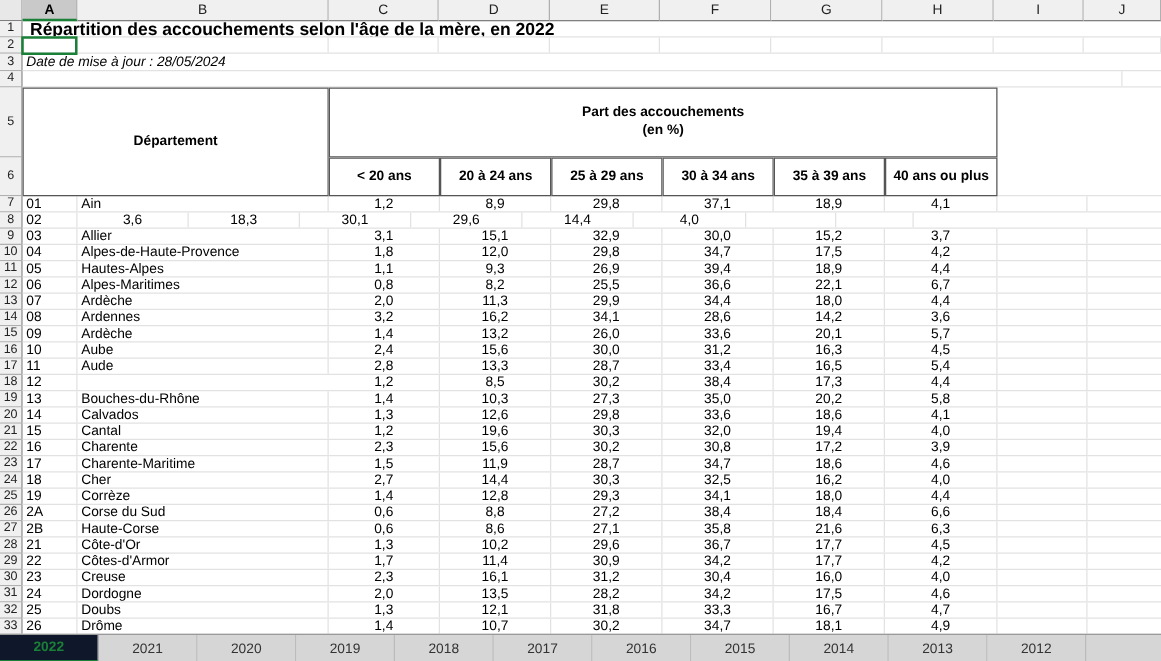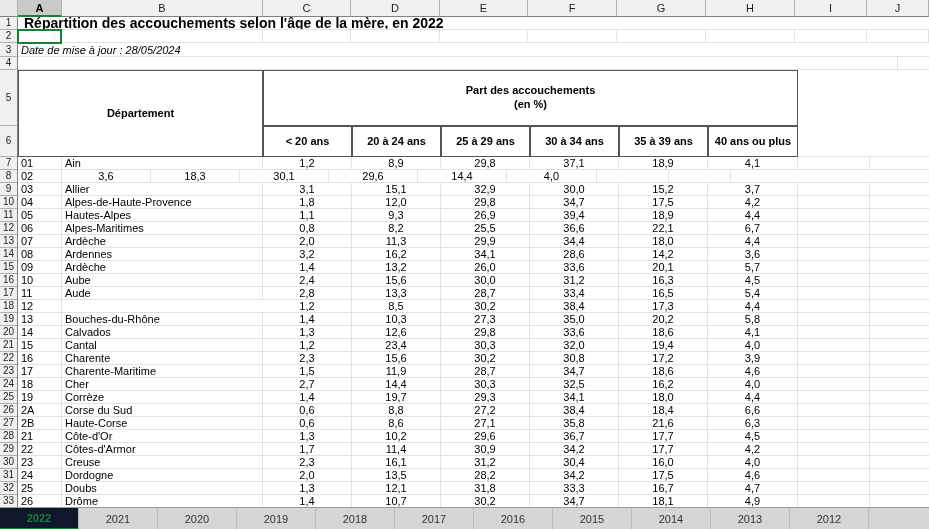--- a/index.html
+++ b/index.html
@@ -412,21 +412,21 @@
             <div class="cell num" style="width: 89px; min-width: 89px;">33,6</div>
             <div class="cell num" style="width: 89px; min-width: 89px;">18,6</div>
             <div class="cell num" style="width: 90px; min-width: 90px;">4,1</div>
             <div class="cell" style="width: 72px;"></div>
             <div class="cell" style="width: 62px;"></div>
           </div>
           <div class="row" style="height: 13px;">
             <div class="cell" style="width: 44px; min-width: 44px;">15</div>
             <div class="cell" style="width: 201px; min-width: 201px;">Cantal</div>
             <div class="cell num" style="width: 89px; min-width: 89px;">1,2</div>
-            <div class="cell num" style="width: 89px; min-width: 89px;">23,4</div>
+            <div class="cell num" style="width: 89px; min-width: 89px;">19,6</div>
             <div class="cell num" style="width: 89px; min-width: 89px;">30,3</div>
             <div class="cell num" style="width: 89px; min-width: 89px;">32,0</div>
             <div class="cell num" style="width: 89px; min-width: 89px;">19,4</div>
             <div class="cell num" style="width: 90px; min-width: 90px;">4,0</div>
             <div class="cell" style="width: 72px;"></div>
             <div class="cell" style="width: 62px;"></div>
           </div>
           <div class="row" style="height: 13px;">
             <div class="cell" style="width: 44px; min-width: 44px;">16</div>
             <div class="cell" style="width: 201px; min-width: 201px;">Charente</div>
@@ -460,21 +460,21 @@
             <div class="cell num" style="width: 89px; min-width: 89px;">32,5</div>
             <div class="cell num" style="width: 89px; min-width: 89px;">16,2</div>
             <div class="cell num" style="width: 90px; min-width: 90px;">4,0</div>
             <div class="cell" style="width: 72px;"></div>
             <div class="cell" style="width: 62px;"></div>
           </div>
           <div class="row" style="height: 13px;">
             <div class="cell" style="width: 44px; min-width: 44px;">19</div>
             <div class="cell" style="width: 201px; min-width: 201px;">Corrèze</div>
             <div class="cell num" style="width: 89px; min-width: 89px;">1,4</div>
-            <div class="cell num" style="width: 89px; min-width: 89px;">19,7</div>
+            <div class="cell num" style="width: 89px; min-width: 89px;">12,8</div>
             <div class="cell num" style="width: 89px; min-width: 89px;">29,3</div>
             <div class="cell num" style="width: 89px; min-width: 89px;">34,1</div>
             <div class="cell num" style="width: 89px; min-width: 89px;">18,0</div>
             <div class="cell num" style="width: 90px; min-width: 90px;">4,4</div>
             <div class="cell" style="width: 72px;"></div>
             <div class="cell" style="width: 62px;"></div>
           </div>
           <div class="row" style="height: 13px;">
             <div class="cell" style="width: 44px; min-width: 44px;">2A</div>
             <div class="cell" style="width: 201px; min-width: 201px;">Corse du Sud</div>

